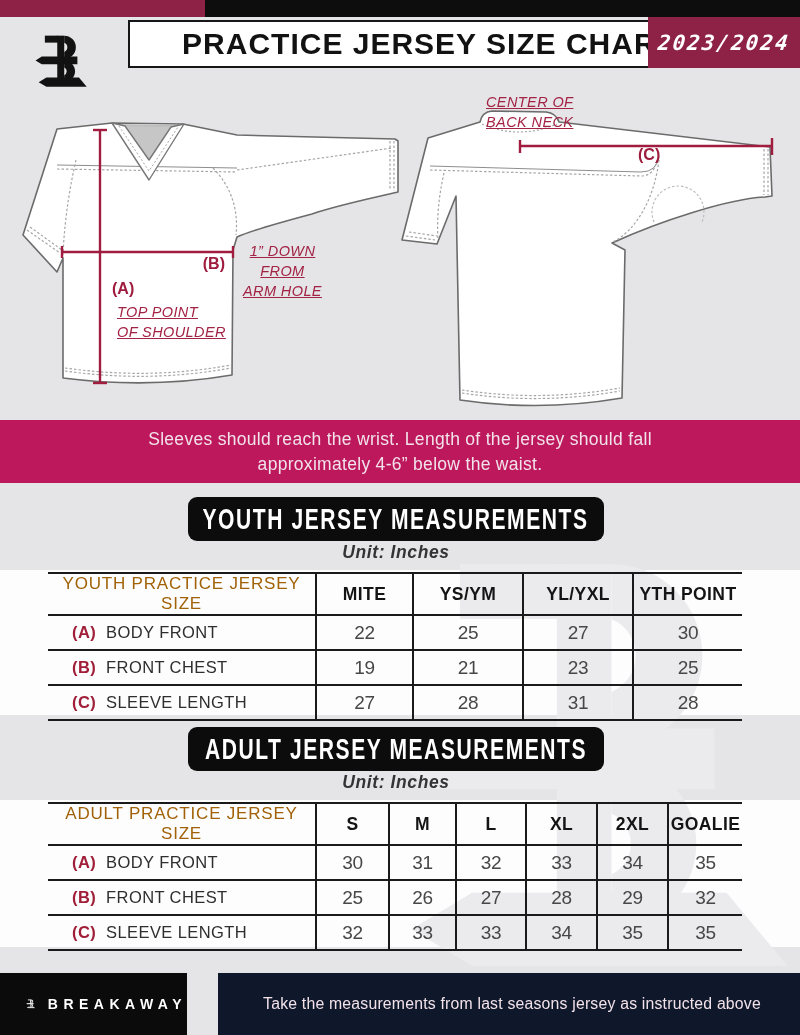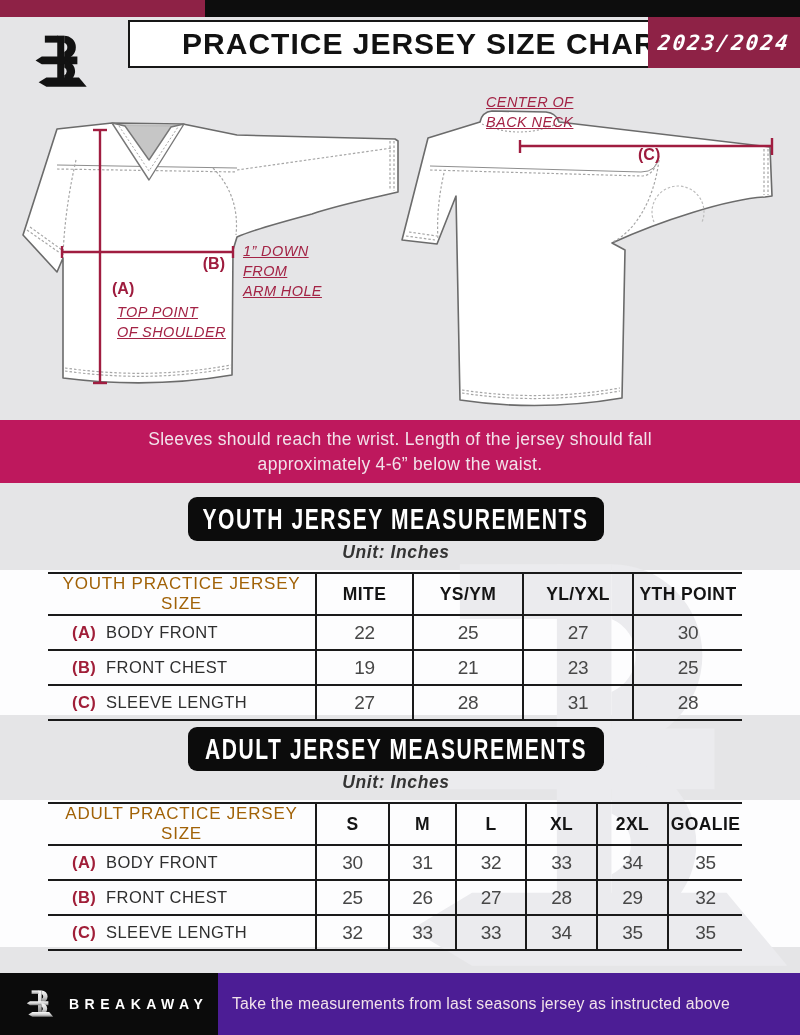--- a/index.html
+++ b/index.html
@@ -74,28 +74,28 @@
   .size-table td { padding:0; vertical-align:middle; }
   .size-table td + td { border-left:2px solid #1a1a1a; }
   .size-table td.hc1 { text-align:center; font-size:17px; color:#a16207; letter-spacing:.8px; }
   .size-table td.hsz { text-align:center; font-weight:bold; font-size:17.5px; color:#141414; letter-spacing:.4px; }
   .size-table td.rowlab { padding-left:24px; font-size:16.5px; color:#2e2e2e; letter-spacing:.4px; }
   .size-table td.rowlab .key { font-weight:bold; color:#a01e38; margin-right:10px; }
   .size-table td.val { text-align:center; font-size:19px; color:#474747; letter-spacing:-.3px; }
 
   
   .footer-black {
-    left:0; top:973px; width:218px; height:62px; background:#0b0b0b; z-index:4;
+    left:0; top:973px; width:187px; height:62px; background:#0b0b0b; z-index:4;
     display:flex; align-items:center;
   }
   .footer-logo { width:32px; height:34px; margin-left:26px; }
   .footer-brand { color:#ffffff; font-weight:bold; font-size:14px; letter-spacing:5.5px; margin-left:11px; white-space:nowrap; }
   .footer-maroon {
-    left:218px; top:973px; width:582px; height:62px; background:#4c1d95; z-index:4;
-    padding:1px 8px 0 14px; display:flex; flex-direction:column; justify-content:center;
+    left:218px; top:973px; width:582px; height:62px; background:#0f172a; z-index:4;
+    padding:1px 8px 0 14px; display:flex; flex-direction:column; justify-content:center;text-align:center;
   }
   .footer-maroon div { color:#f2e2ea; font-size:15.8px; line-height:20.6px; letter-spacing:.2px; white-space:nowrap; }
 </style>
 </head>
 <body>
 
 <div class="page">
 
   <div class="abs band band-youth"></div>
   <div class="abs band band-adult"></div>
@@ -196,21 +196,21 @@
   <div class="abs diag-label diag-italic" style="left:486px; top:92px;">
     <div>CENTER OF</div>
     <div>BACK NECK</div>
   </div>
   <div class="abs diag-label diag-key" style="left:638px; top:146px;">
     <span>(C)</span>
   </div>
   <div class="abs diag-label diag-key" style="left:197px; top:255px; width:28px; text-align:right;">
     <span>(B)</span>
   </div>
-  <div class="abs diag-label diag-italic" style="left:243px; top:241px;">
+  <div class="abs diag-label diag-italic" style="left:243px; top:241px;text-align:center;">
     <div>1” DOWN</div>
     <div>FROM</div>
     <div>ARM HOLE</div>
   </div>
   <div class="abs diag-label diag-key" style="left:112px; top:280px;">
     <span>(A)</span>
   </div>
   <div class="abs diag-label diag-italic" style="left:117px; top:302px;">
     <div>TOP POINT</div>
     <div>OF SHOULDER</div>

